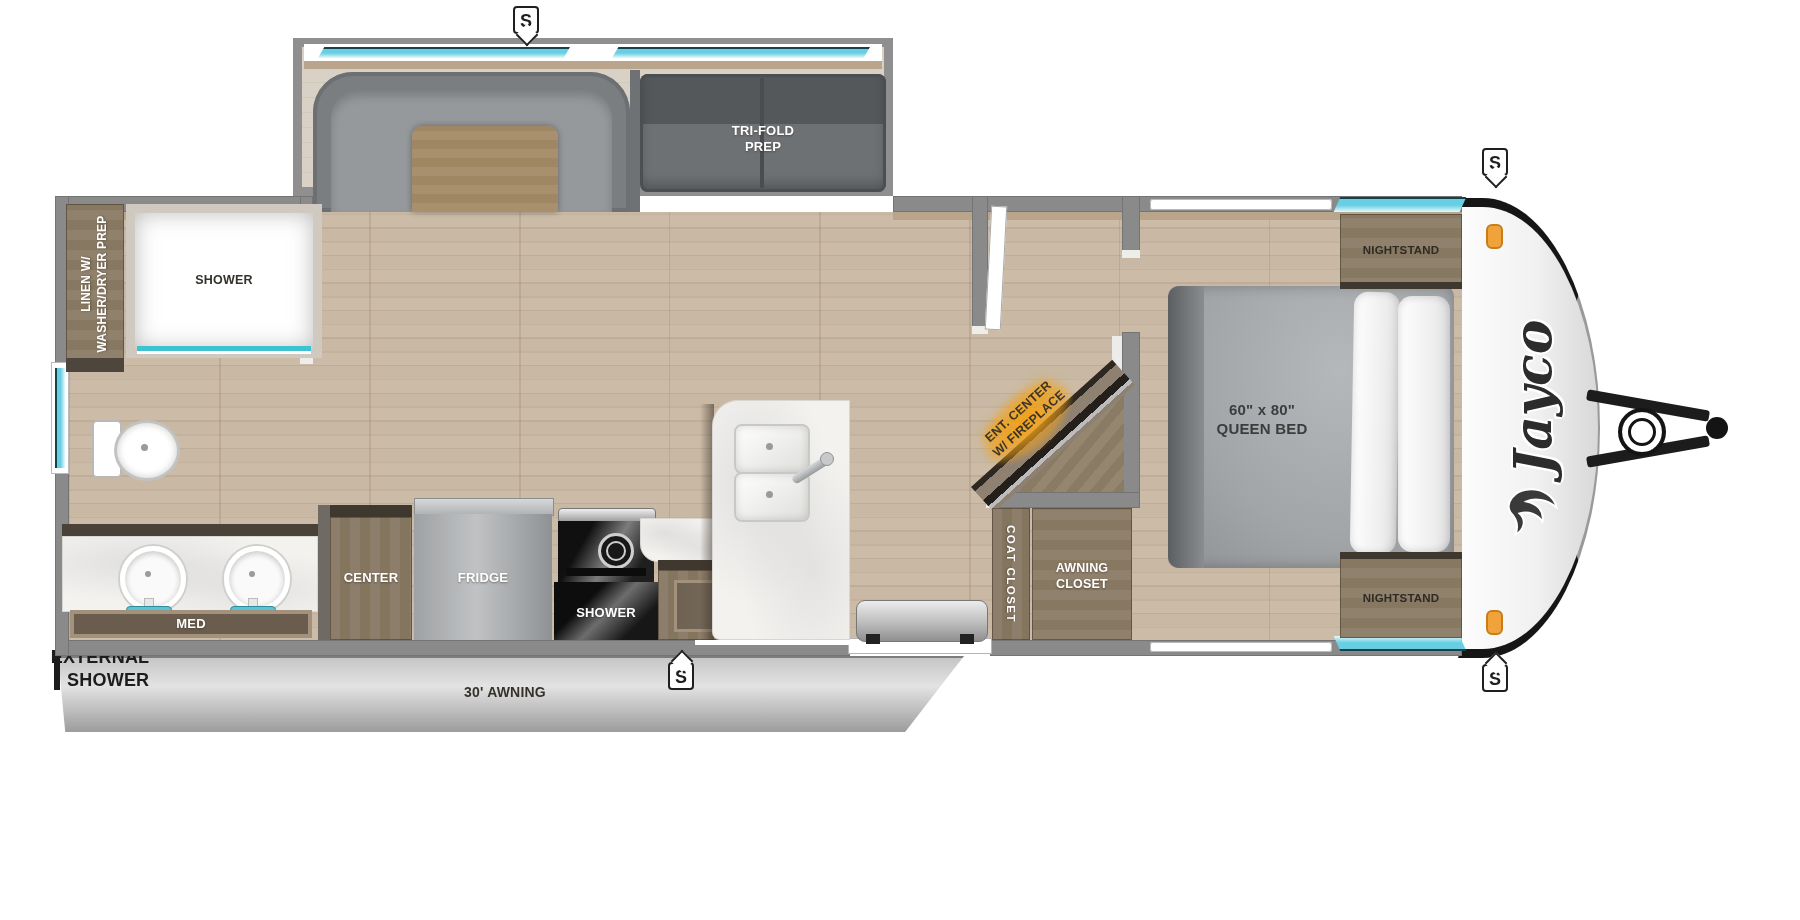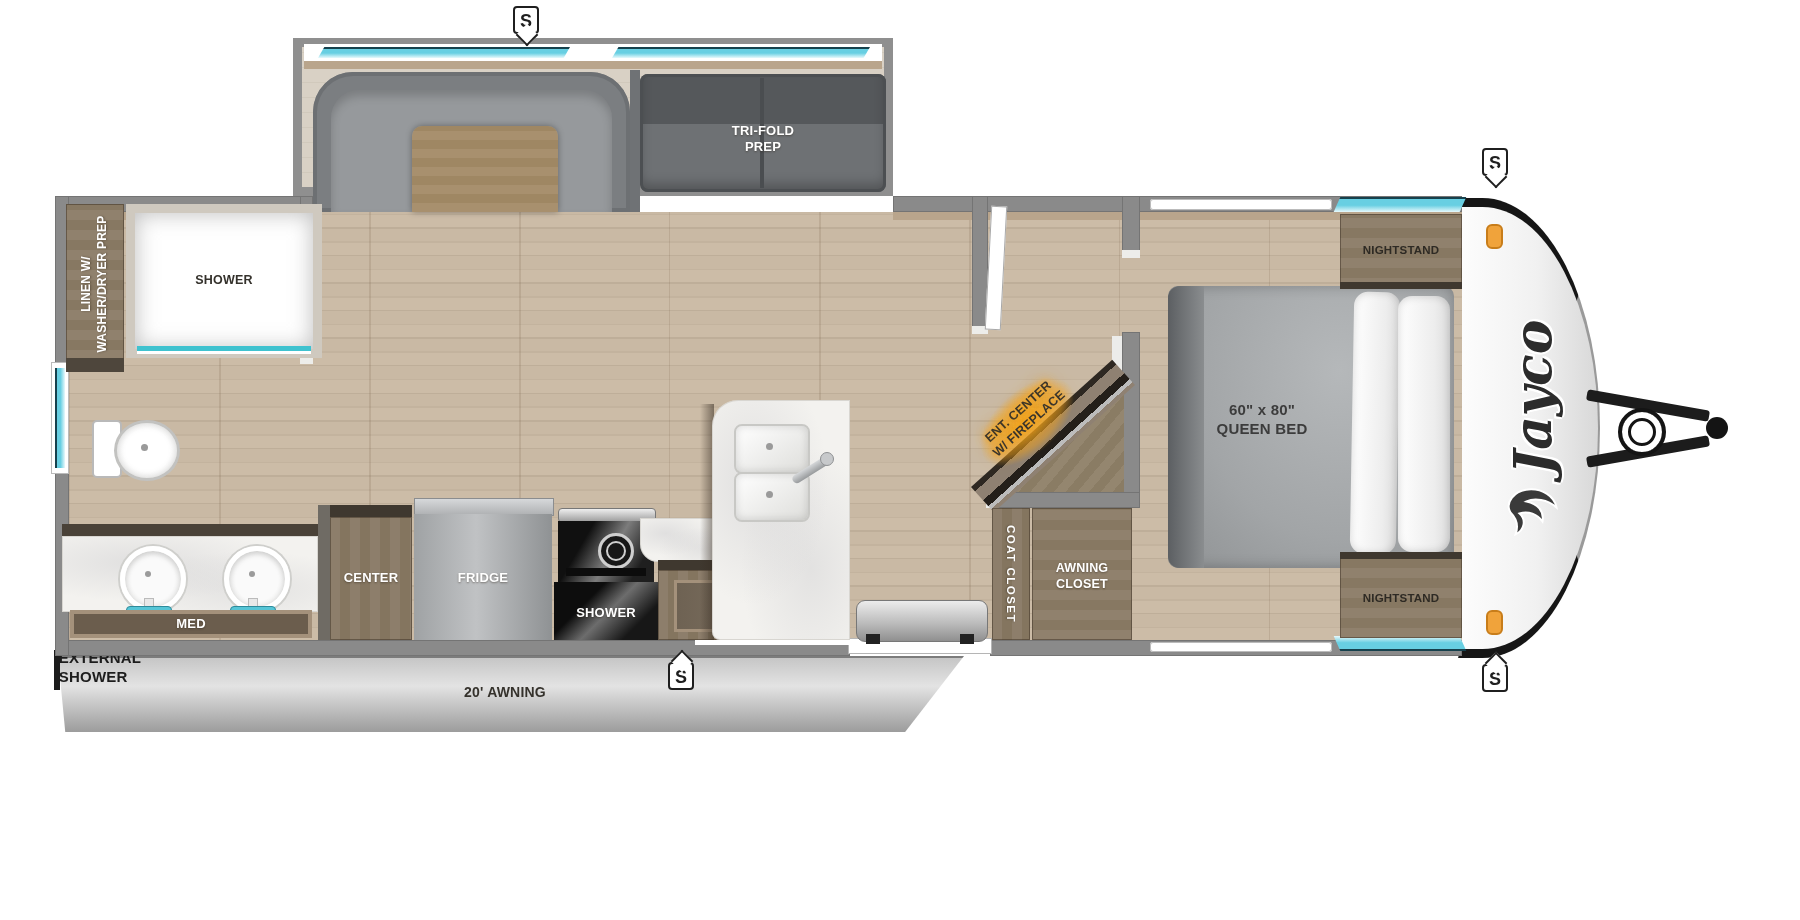--- a/index.html
+++ b/index.html
@@ -52,23 +52,23 @@
   .glow{background:radial-gradient(closest-side, rgba(246,166,35,.95), rgba(246,166,35,.45) 55%, transparent 75%);}
 </style>
 </head>
 <body>
 
 <div class="stage">
 
   <div class="abs" style="left:58px;top:656px;width:906px;height:74px;
               background:linear-gradient(180deg,#c6c6c6,#e3e3e3 38%,#9c9c9c);
               clip-path:polygon(0 0,100% 0,93.5% 100%,0.8% 100%);border-top:2px solid #7c7c7c;"></div>
-  <div class="lbl dk" style="left:505px;top:693px;font-size:14px;">20' AWNING</div>
+  <div class="lbl dk" style="left:505px;top:693px;font-size:14px;">30' AWNING</div>
   <div class="abs" style="left:54px;top:650px;width:6px;height:40px;background:#1c1c1c;"></div>
-  <div class="lbl dk" style="left:100px;top:668px;text-align:left;font-size:15px;color:#1d1d1d;">EXTERNAL
+  <div class="lbl dk" style="left:100px;top:668px;text-align:right;font-size:18px;color:#1d1d1d;">EXTERNAL
 SHOWER</div>
 
   <div class="abs" style="left:1458px;top:198px;width:142px;height:460px;
               background:linear-gradient(90deg,#fdfdfd,#f1f1f1 55%,#d8d8d8);
               border:2px solid #9a9a9a;border-top:9px solid #161616;border-bottom:9px solid #161616;
               border-radius:0 120px 120px 0 / 0 235px 235px 0;box-sizing:border-box;"></div>
   <div class="abs" style="left:1486px;top:224px;width:13px;height:21px;background:#f0a33b;border:2px solid #c87d1a;border-radius:6px;"></div>
   <div class="abs" style="left:1486px;top:610px;width:13px;height:21px;background:#f0a33b;border:2px solid #c87d1a;border-radius:6px;"></div>
 
   <div class="abs" style="left:1586px;top:400px;width:124px;height:11px;background:#1c1c1c;transform:rotate(10deg);border-radius:3px;"></div>

